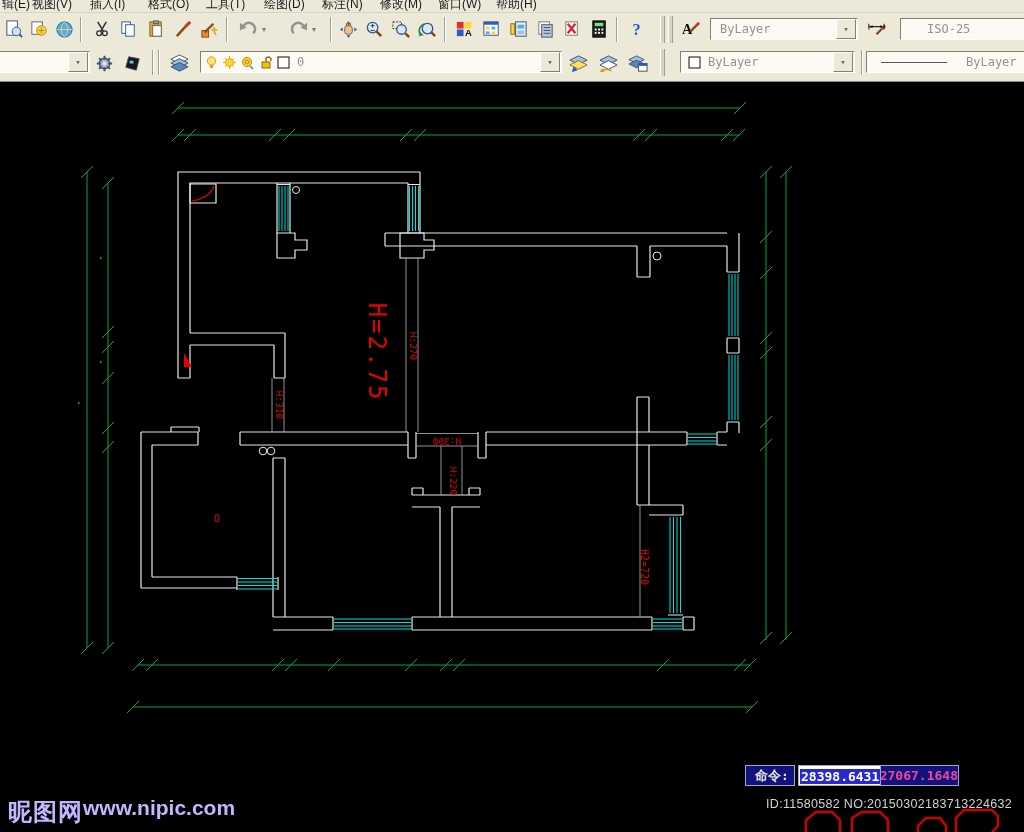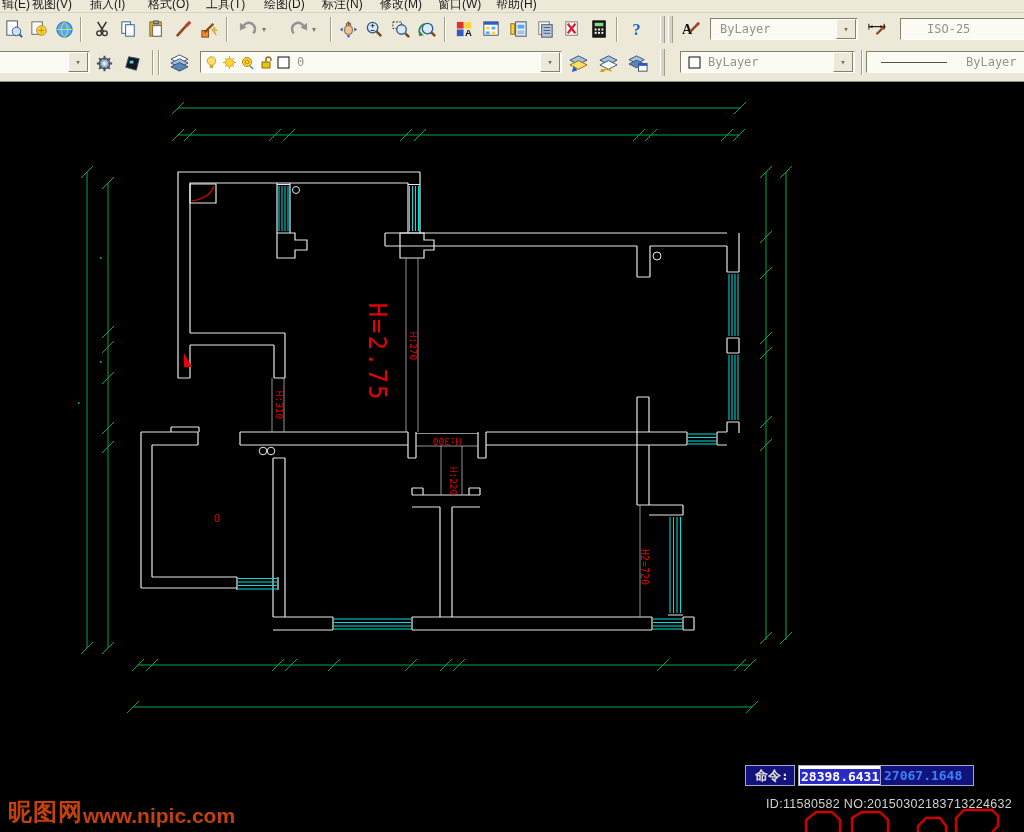--- a/index.html
+++ b/index.html
@@ -20,23 +20,23 @@
   .combo .dd{width:18px;height:18px;margin:1px;background:#ece9d8;border:1px solid;border-color:#fff #84816f #84816f #fff;display:flex;align-items:center;justify-content:center;font-size:9px;color:#6f6d62;}
   .mini-ic{width:15px;height:15px;margin-left:3px;flex:0 0 auto;}
   .lt-line{width:66px;height:1px;background:#55534a;margin:0 10px 0 14px;}
   
   #canvas{position:absolute;left:0;top:0;width:1024px;height:832px;}
   
   .cmdbox{position:absolute;height:21px;border:1px solid #9aa8cc;background:#12127c;color:#e0e0e0;font-family:"DejaVu Sans Mono",monospace;font-size:13px;font-weight:bold;display:flex;align-items:center;box-sizing:border-box;}
   #cmd-prompt{left:745px;top:765px;width:50px;padding-left:4px;justify-content:center;}
   #cmd-x{left:798px;top:765px;width:86px;background:#fff;padding:0;align-items:flex-end;}
   #cmd-x span{background:#2a2ac8;color:#fff;margin:1px;padding:0 1px;flex:0 0 auto;}
-  #cmd-y{left:880px;top:765px;width:94px;color:#3b82f6;padding-left:3px;}
+  #cmd-y{left:880px;top:765px;width:79px;color:#ec4899;padding-left:3px;justify-content:flex-end;}
   
-  #wm{position:absolute;left:8px;top:796px;color:#c2410c;display:flex;align-items:flex-end;white-space:nowrap;}
+  #wm{position:absolute;left:8px;top:796px;color:#c4b5fd;display:flex;align-items:flex-start;white-space:nowrap;}
   #wm .brand{font-size:24px;font-weight:bold;letter-spacing:1px;}
   #wm .site{font-size:21px;font-weight:bold;margin-left:0;}
   #idline{position:absolute;right:12px;top:797px;color:#d2d2d2;font-size:12.5px;letter-spacing:.3px;}
 </style>
 </head>
 <body>
 
 <svg id="canvas" viewBox="0 0 1024 832" xmlns="http://www.w3.org/2000/svg">
   <rect x="0" y="81" width="1024" height="751" fill="#000"></rect>
 

